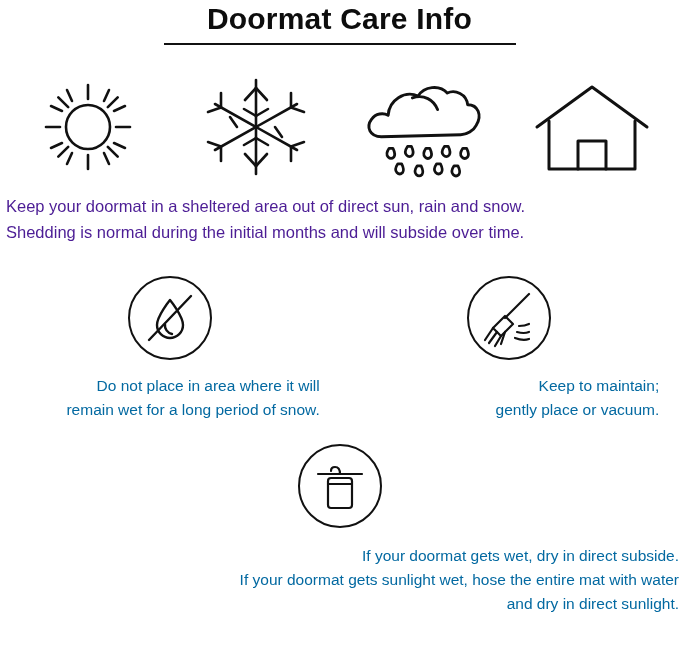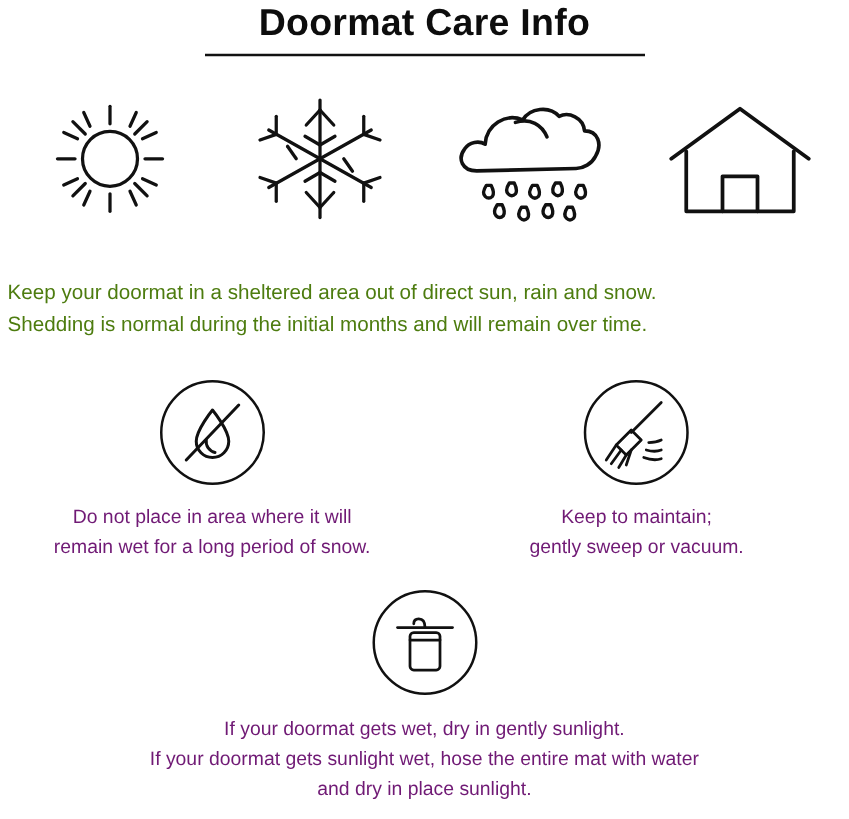--- a/index.html
+++ b/index.html
@@ -54,25 +54,25 @@
   .weather-icon {
     width: 128px;
     height: 112px;
     display: flex;
     align-items: center;
     justify-content: center;
   }
 
   
   .lead {
-    margin-top: 38px;
+    margin-top: 10px;
     padding: 0 6px;
     font-size: 16.5px;
     line-height: 1.62;
-    color: #4d7c0f;
+    color: #4c1d95;
   }
   .lead div { white-space: nowrap; }
 
   
   .two-col {
     margin-top: 30px;
     display: flex;
     justify-content: space-around;
     align-items: flex-start;
   }
@@ -89,21 +89,22 @@
     display: flex;
     align-items: center;
     justify-content: center;
     overflow: hidden;
     background: #fff;
   }
   .cap {
     margin-top: 14px;
     font-size: 15.5px;
     line-height: 1.55;
-    color: #701a75;
+    color: #0369a1;
+    text-align: right;
   }
 
   
   .bottom {
     margin-top: 22px;
     text-align: center;
   }
   .bottom .cap { margin-top: 16px; }
 
   svg { display: block; }
@@ -203,21 +204,21 @@
           <path d="M20 50 L20 98 L106 98 L106 50"></path>
           <path d="M49 98 L49 70 L77 70 L77 98"></path>
         </g>
       </svg>
     </div>
 
   </div>
 
   <div class="lead">
     <div>Keep your doormat in a sheltered area out of direct sun, rain and snow.</div>
-    <div>Shedding is normal during the initial months and will remain over time.</div>
+    <div>Shedding is normal during the initial months and will subside over time.</div>
   </div>
 
   <div class="two-col">
 
     <div class="col">
       <div class="circle-icon">
         <svg width="76" height="76" viewBox="0 0 76 76">
           <g fill="none" stroke="#111" stroke-width="2.4" stroke-linecap="round" stroke-linejoin="round">
             <path d="M38 20 C38 20 25 36 25 45 a13 13 0 0 0 26 0 C51 36 38 20 38 20 z"></path>
             <path d="M33 44 a9 9 0 0 0 7 10"></path>
@@ -237,37 +238,37 @@
           <g fill="none" stroke="#111" stroke-width="2.2" stroke-linecap="round" stroke-linejoin="round">
             <line x1="58" y1="14" x2="34" y2="38"></line>
             <path d="M34 36 L22 48 L30 56 L42 44 Z"></path>
             <path d="M22 48 L14 60 M26 52 L18 63 M30 56 L24 66 M34 52 L30 64"></path>
             <path d="M46 52 q7 2 12 0 M44 58 q8 3 14 1 M48 46 q6 0 10 -2"></path>
           </g>
         </svg>
       </div>
       <div class="cap">
         <div>Keep to maintain;</div>
-        <div>gently sweep or vacuum.</div>
+        <div>gently place or vacuum.</div>
       </div>
     </div>
 
   </div>
 
   <div class="bottom">
     <div class="circle-icon">
       <svg width="76" height="76" viewBox="0 0 76 76">
         <g fill="none" stroke="#111" stroke-width="2.2" stroke-linecap="round" stroke-linejoin="round">
           <line x1="16" y1="26" x2="60" y2="26"></line>
           <path d="M38 26 q0 -7 -5 -7 q-4 0 -4 4"></path>
           <rect x="26" y="30" width="24" height="30" rx="3"></rect>
           <line x1="26" y1="36" x2="50" y2="36"></line>
         </g>
       </svg>
     </div>
     <div class="cap">
-      <div>If your doormat gets wet, dry in gently sunlight.</div>
+      <div>If your doormat gets wet, dry in direct subside.</div>
       <div>If your doormat gets sunlight wet, hose the entire mat with water</div>
-      <div>and dry in place sunlight.</div>
+      <div>and dry in direct sunlight.</div>
     </div>
   </div>
 
 </div>
 
 </body></html>

